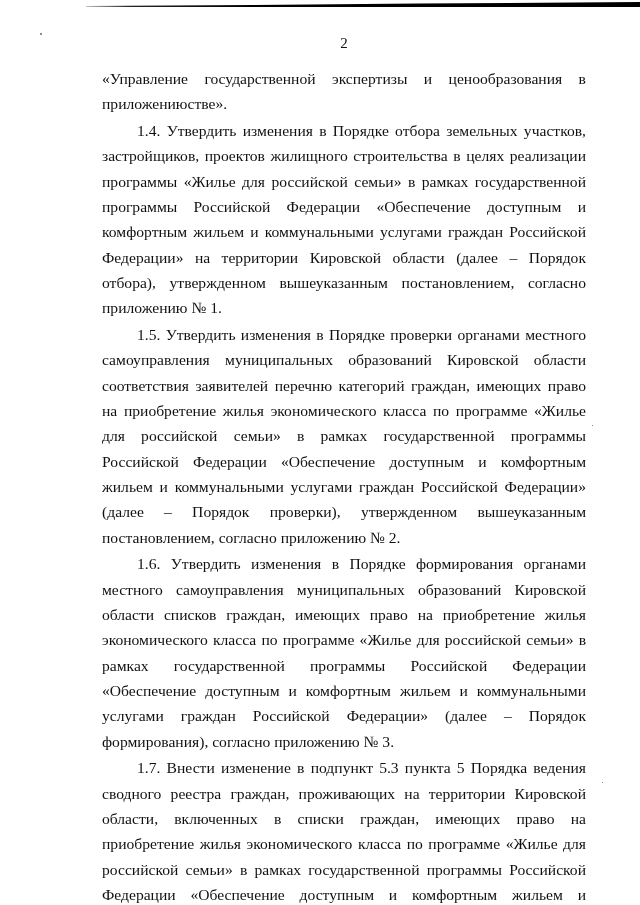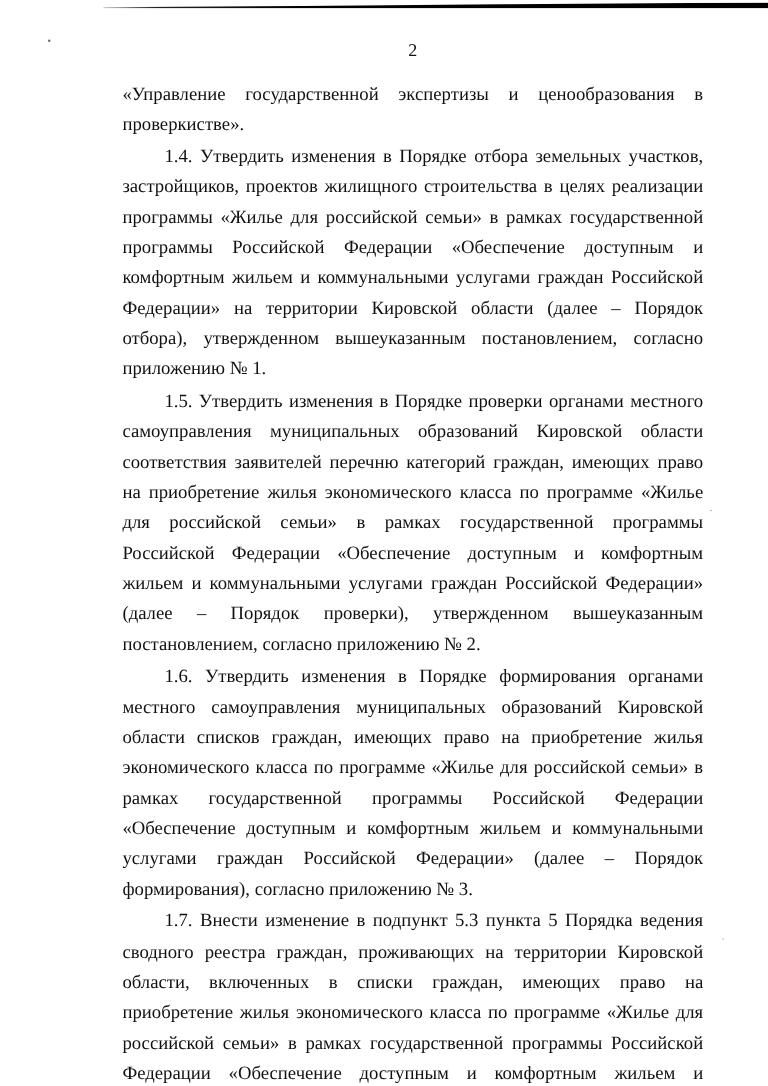--- a/index.html
+++ b/index.html
@@ -26,21 +26,21 @@
   .speck { position: absolute; width: 2px; height: 2px; background: #666; border-radius: 1px; }
 </style>
 </head>
 <body>
 
 <div class="scan-edge"></div>
 
 <div class="page-number">2</div>
 
 <div class="body-text">
-  <p class="para">«Управление государственной экспертизы и ценообразования в проверки­стве».</p>
+  <p class="para">«Управление государственной экспертизы и ценообразования в приложению­стве».</p>
   <p class="para indented">1.4. Утвердить изменения в Порядке отбора земельных участков, застройщиков, проектов жилищного строительства в целях реализации программы «Жилье для российской семьи» в рамках государственной программы Российской Федерации «Обеспечение доступным и комфортным жильем и коммунальными услугами граждан Российской Федерации» на территории Кировской области (далее – Порядок отбора), утвержденном вышеуказанным постановлением, согласно приложению № 1.</p>
   <p class="para indented">1.5. Утвердить изменения в Порядке проверки органами местного самоуправления муниципальных образований Кировской области соответствия заявителей перечню категорий граждан, имеющих право на приобретение жилья экономического класса по программе «Жилье для российской семьи» в рамках государственной программы Российской Федерации «Обеспечение доступным и комфортным жильем и коммунальными услугами граждан Российской Федерации» (далее – Порядок проверки), утвержденном вышеуказанным постановлением, согласно приложению № 2.</p>
   <p class="para indented">1.6. Утвердить изменения в Порядке формирования органами местного самоуправления муниципальных образований Кировской области списков граждан, имеющих право на приобретение жилья экономического класса по программе «Жилье для российской семьи» в рамках государственной программы Российской Федерации «Обеспечение доступным и комфортным жильем и коммунальными услугами граждан Российской Федерации» (далее – Порядок формирования), согласно приложению № 3.</p>
   <p class="para indented">1.7. Внести изменение в подпункт 5.3 пункта 5 Порядка ведения сводного реестра граждан, проживающих на территории Кировской области, включенных в списки граждан, имеющих право на приобретение жилья экономического класса по программе «Жилье для российской семьи» в рамках государственной программы Российской Федерации «Обеспечение доступным и комфортным жильем и коммунальными услугами граждан</p>
 </div>
 
 <div class="speck" style="left:40px;top:33px"></div>
 <div class="speck" style="left:592px;top:425px;width:1px;height:1px"></div>
 <div class="speck" style="left:602px;top:782px;width:1px;height:1px"></div>
 

